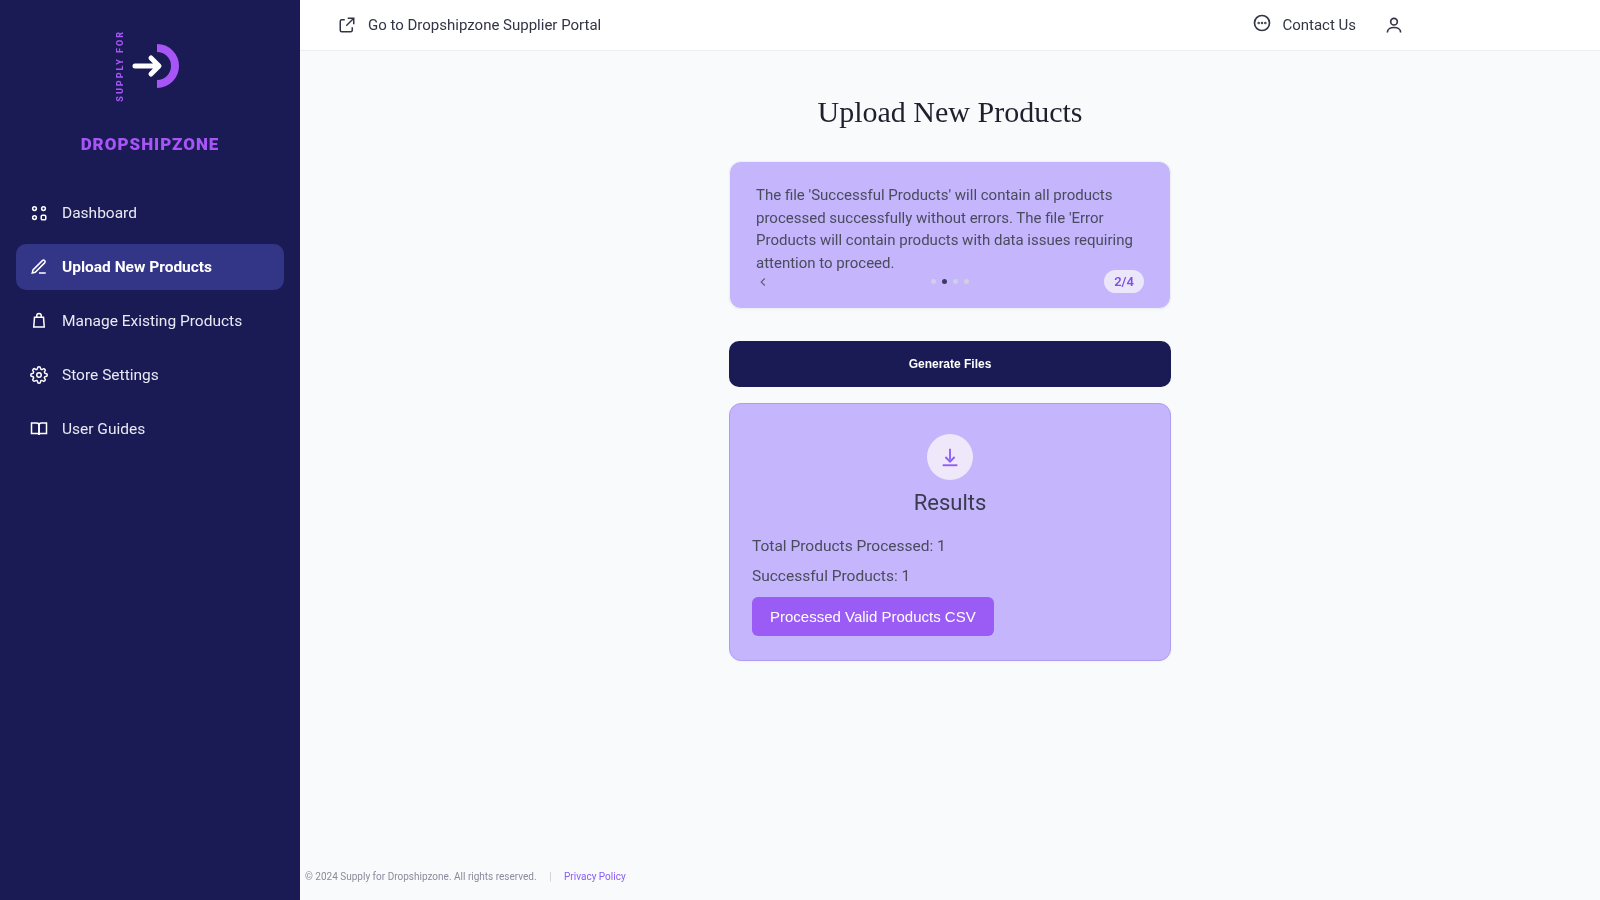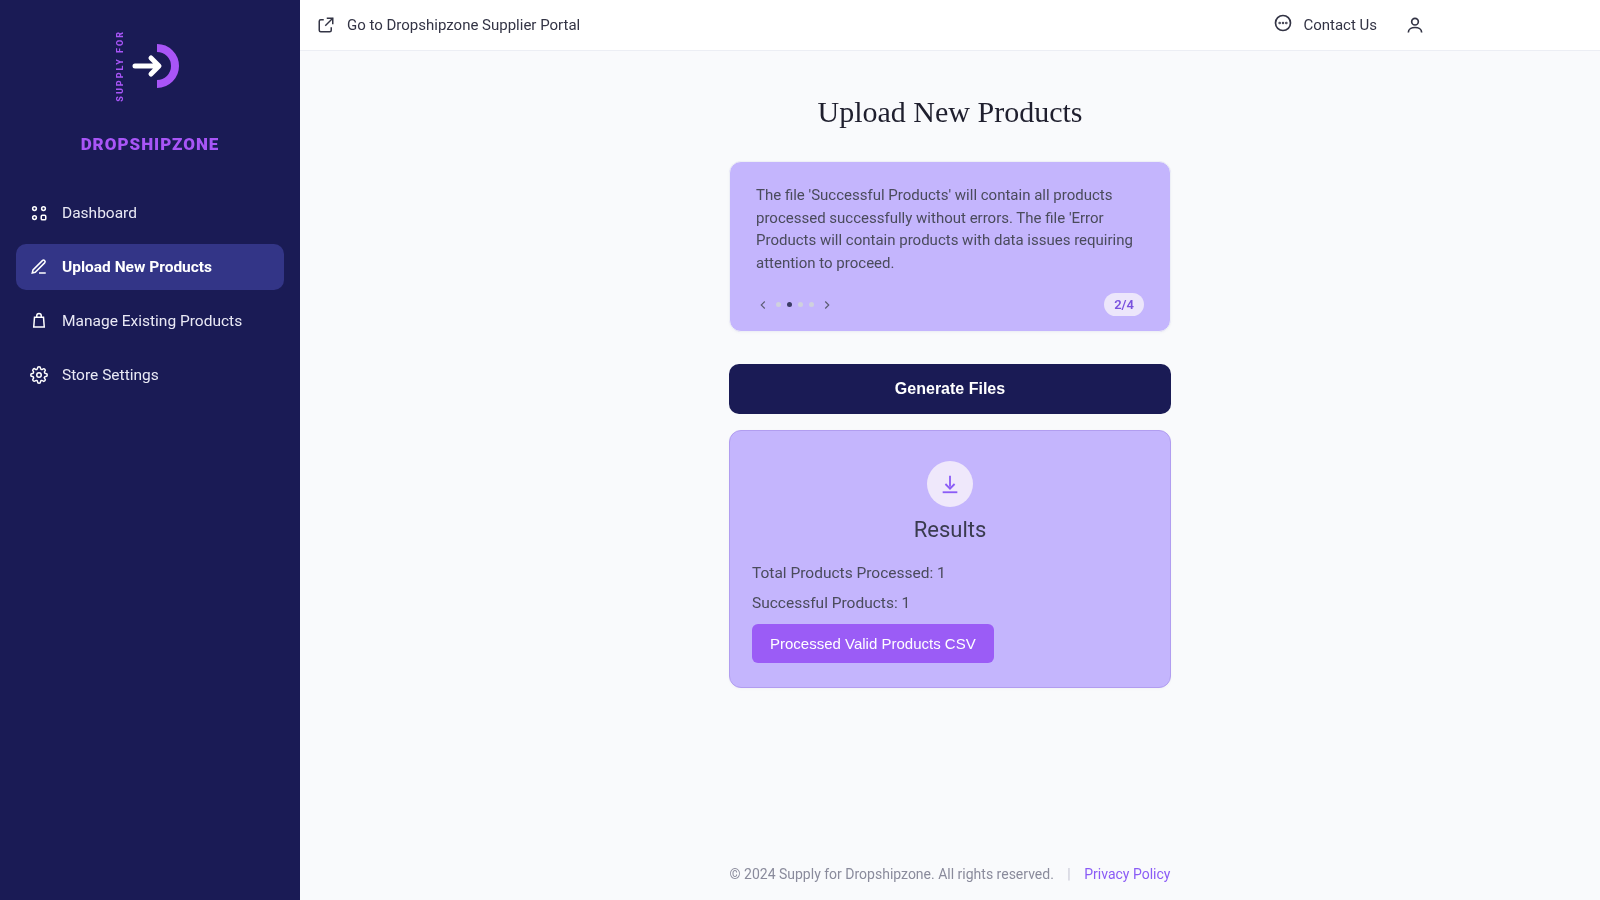--- a/index.html
+++ b/index.html
@@ -85,21 +85,21 @@
     background: #f9fafc;
     min-width: 0;
   }
   .topbar {
     height: 51px;
     background: #ffffff;
     border-bottom: 1px solid #eceef4;
     display: flex;
     align-items: center;
     justify-content: space-between;
-    padding: 0 17px;
+    padding: 0 38px;
   }
   .topbar-left {
     display: flex;
     align-items: center;
     gap: 12px;
     font-size: 15px;
     color: #333445;
     cursor: pointer;
   }
   .topbar-left .ext-icon { width: 18px; height: 18px; }
@@ -154,24 +154,24 @@
     margin-bottom: 32px;
   }
   .info-text {
     font-size: 15px;
     line-height: 1.5;
     color: #4a4b5c;
   }
   .stepper-row {
     display: flex;
     align-items: center;
-    justify-content: flex-start;
+    justify-content: space-between;
     gap: 6px;
     position: relative;
-    margin-top: 23px;
+    margin-top: 0;
   }
   .chev {
     width: 14px;
     height: 14px;
     cursor: pointer;
   }
   .chev svg { width: 14px; height: 14px; stroke: #5b5c72; stroke-width: 2; fill: none; }
   .dots { display: flex; gap: 6px; }
   .dot { width: 5px; height: 5px; border-radius: 50%; background: #cfd1de; }
   .dot.active { background: #3b3c66; }
@@ -187,21 +187,21 @@
     border-radius: 12px;
   }
 
   .generate-btn {
     width: 442px;
     background: #1a1b55;
     color: #ffffff;
     border: none;
     padding: 16px 0;
     border-radius: 10px;
-    font-size: 16px;
+    font-size: 12px;
     font-weight: 700;
     cursor: pointer;
     margin-bottom: 16px;
   }
 
   .results-card {
     border: 1.5px solid #b19df0;
     padding: 30px 22px 24px 22px;
   }
   .results-icon-wrap {
@@ -231,24 +231,24 @@
     color: #ffffff;
     border: none;
     padding: 11px 18px;
     border-radius: 6px;
     font-size: 15px;
     font-weight: 500;
     cursor: pointer;
   }
 
   .footer {
-    text-align: center;
-    font-size: 14px;
+    text-align: left;
+    font-size: 10px;
     color: #8a8b9c;
-    padding: 18px 12px;
+    padding: 18px 5px;
   }
   .footer .sep { margin: 0 10px; color: #c6c7d4; }
   .footer a { color: #8b5cf6; text-decoration: none; }
 </style>
 </head>
 <body>
 
 <aside class="sidebar">
   <div class="logo-wrap">
     <div class="logo">
@@ -296,20 +296,29 @@
       <span>Manage Existing Products</span>
     </div>
     <div class="nav-item">
       <span class="nav-icon">
         <svg viewBox="0 0 24 24">
             <circle cx="12" cy="12" r="3"></circle>
             <path d="M19.4 15a1.7 1.7 0 0 0 .34 1.87l.06.06a2 2 0 1 1-2.83 2.83l-.06-.06a1.7 1.7 0 0 0-1.87-.34 1.7 1.7 0 0 0-1 1.56V21a2 2 0 1 1-4 0v-.09a1.7 1.7 0 0 0-1-1.56 1.7 1.7 0 0 0-1.87.34l-.06.06a2 2 0 1 1-2.83-2.83l.06-.06a1.7 1.7 0 0 0 .34-1.87 1.7 1.7 0 0 0-1.56-1H3a2 2 0 1 1 0-4h.09a1.7 1.7 0 0 0 1.56-1 1.7 1.7 0 0 0-.34-1.87l-.06-.06a2 2 0 1 1 2.83-2.83l.06.06a1.7 1.7 0 0 0 1.87.34H9a1.7 1.7 0 0 0 1-1.56V3a2 2 0 1 1 4 0v.09a1.7 1.7 0 0 0 1 1.56 1.7 1.7 0 0 0 1.87-.34l.06-.06a2 2 0 1 1 2.83 2.83l-.06.06a1.7 1.7 0 0 0-.34 1.87V9a1.7 1.7 0 0 0 1.56 1H21a2 2 0 1 1 0 4h-.09a1.7 1.7 0 0 0-1.56 1z"></path>
           </svg>
       </span>
       <span>Store Settings</span>
+    </div>
+    <div class="nav-item">
+      <span class="nav-icon">
+        <svg viewBox="0 0 24 24">
+            <path d="M2 4h7a3 3 0 0 1 3 3v13a2 2 0 0 0-2-2H2z"></path>
+            <path d="M22 4h-7a3 3 0 0 0-3 3v13a2 2 0 0 1 2-2h8z"></path>
+          </svg>
+      </span>
+      <span>User Guides</span>
     </div>
   </nav>
 </aside>
 
 <div class="main">
   <div class="topbar">
     <div class="topbar-left">
       <span class="ext-icon">
         <svg viewBox="0 0 24 24" stroke="#333445" stroke-width="2" fill="none">
             <path d="M9 5H5a2 2 0 0 0-2 2v12a2 2 0 0 0 2 2h12a2 2 0 0 0 2-2v-4"></path>

